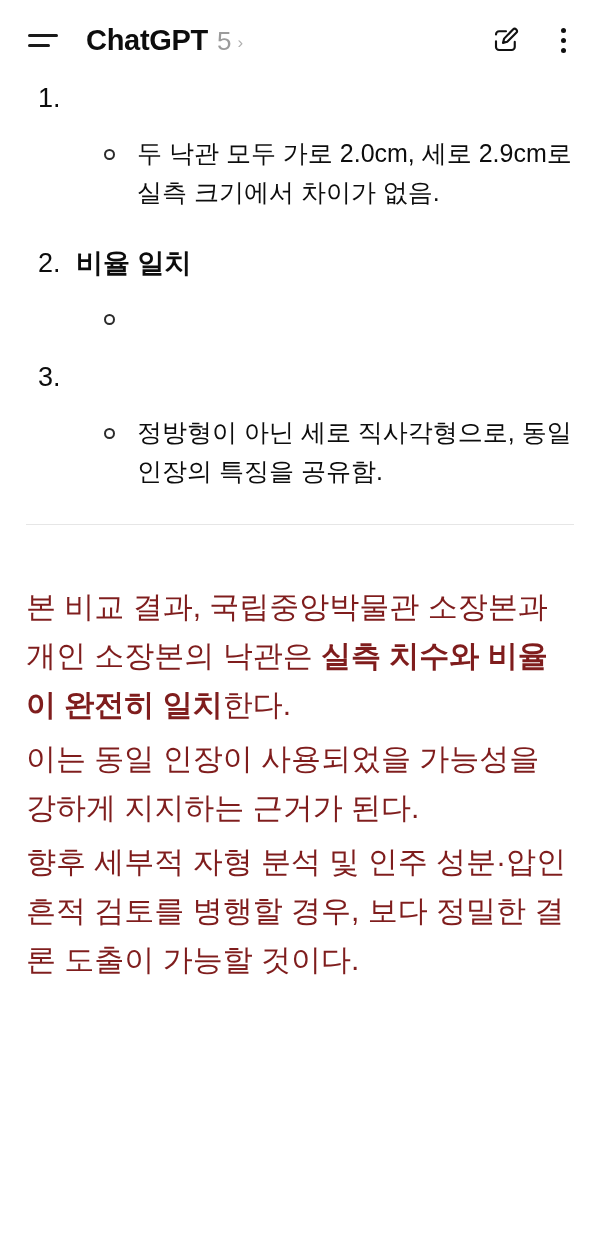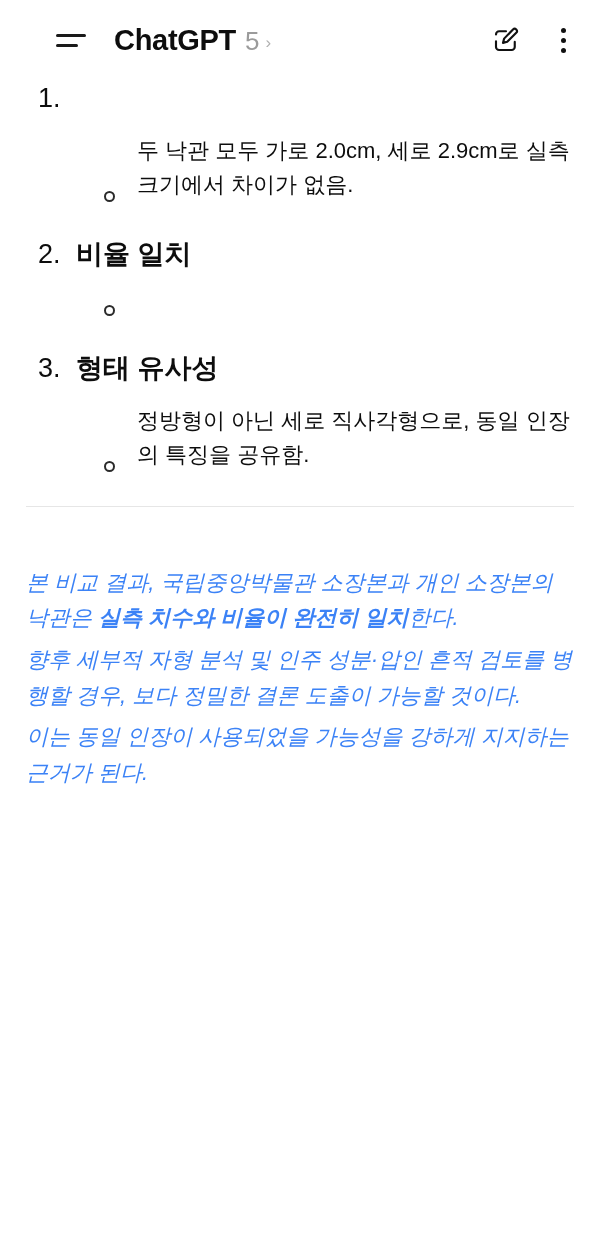--- a/index.html
+++ b/index.html
@@ -15,21 +15,20 @@
     -webkit-font-smoothing: antialiased;
   }
 
   
   .topbar {
     height: 80px;
     display: flex;
     align-items: center;
     padding: 0 22px 0 28px;
     box-sizing: border-box;
-    margin-left: 28px;
   }
   .menu-icon {
     width: 34px;
     height: 34px;
     display: flex;
     flex-direction: column;
     justify-content: center;
     align-items: flex-start;
     gap: 7px;
     cursor: pointer;
@@ -135,22 +134,22 @@
     font-weight: 700;
   }
 
   ul.sub-list {
     list-style: none;
     margin: 16px 0 34px 0;
     padding: 0;
   }
   ul.sub-list > li {
     display: flex;
-    align-items: flex-end;
-    font-size: 22px;
+    align-items: flex-start;
+    font-size: 25px;
     line-height: 1.55;
     color: #0d0d0d;
     padding-left: 78px;
     margin-bottom: 4px;
   }
   .bullet-ring {
     flex: 0 0 auto;
     width: 11px;
     height: 11px;
     border: 2px solid #2b2b2b;
@@ -174,25 +173,24 @@
     padding-top: 58px;
   }
   .conclusion h2 {
     font-size: 31px;
     font-weight: 700;
     margin: 0 0 36px 0;
     letter-spacing: -0.2px;
     color: #0d0d0d;
   }
   .para {
-    font-size: 22px;
+    font-size: 30px;
     line-height: 1.62;
     margin: 0 0 6px 0;
-    color: #3b82f6;
-    font-style: italic;
+    color: #7f1d1d;
   }
   .para b { font-weight: 700; }
 
   .bottom-pad { height: 24px; }
 </style>
 </head>
 <body>
 
 <div class="topbar">
   <div class="menu-icon">
@@ -246,37 +244,36 @@
       <ul class="sub-list">
         <li>
           <span class="bullet-ring"></span>
         </li>
       </ul>
     </li>
 
     <li>
       <div class="num-head">
         <span class="idx">3.</span>
-        <span class="htext">형태 유사성</span>
       </div>
       <ul class="sub-list">
         <li>
           <span class="bullet-ring"></span>
           <span class="sub-text">정방형이 아닌 세로 직사각형으로, 동일 인장의 특징을 공유함.</span>
         </li>
       </ul>
     </li>
 
   </ol>
 
   <div class="divider"></div>
 
   <div class="conclusion">
 
     <p class="para"><span>본 비교 결과, 국립중앙박물관 소장본과 개인 소장본의 낙관은 </span><b>실측 치수와 비율이 완전히 일치</b><span>한다.</span></p>
 
+    <p class="para">이는 동일 인장이 사용되었을 가능성을 강하게 지지하는 근거가 된다.</p>
+
     <p class="para">향후 세부적 자형 분석 및 인주 성분·압인 흔적 검토를 병행할 경우, 보다 정밀한 결론 도출이 가능할 것이다.</p>
-
-    <p class="para">이는 동일 인장이 사용되었을 가능성을 강하게 지지하는 근거가 된다.</p>
   </div>
 
   <div class="bottom-pad"></div>
 </div>
 
 </body></html>

